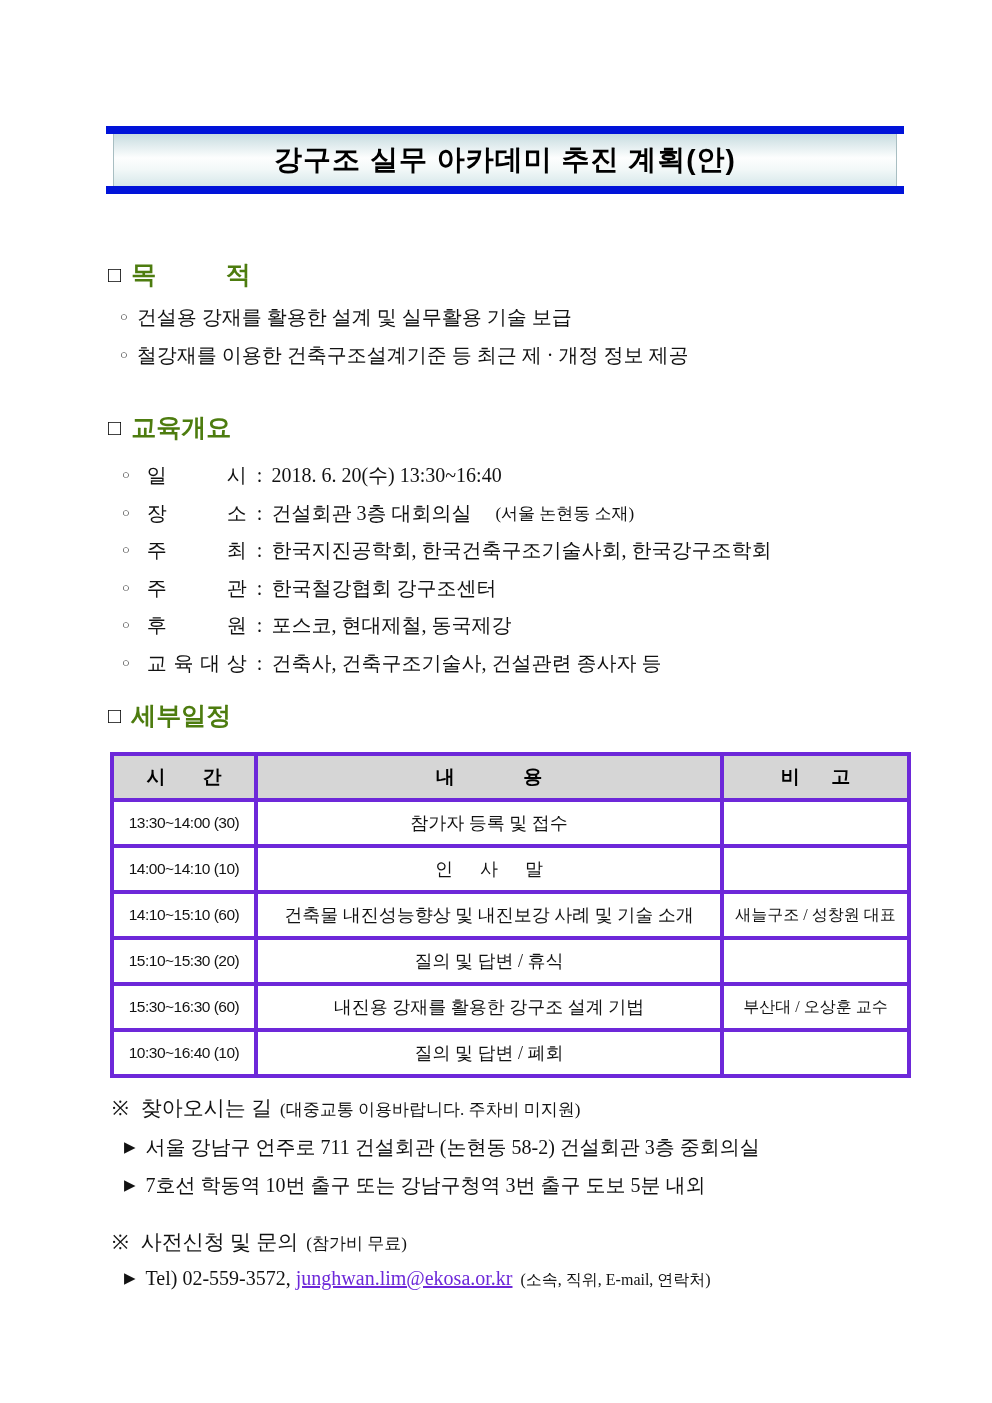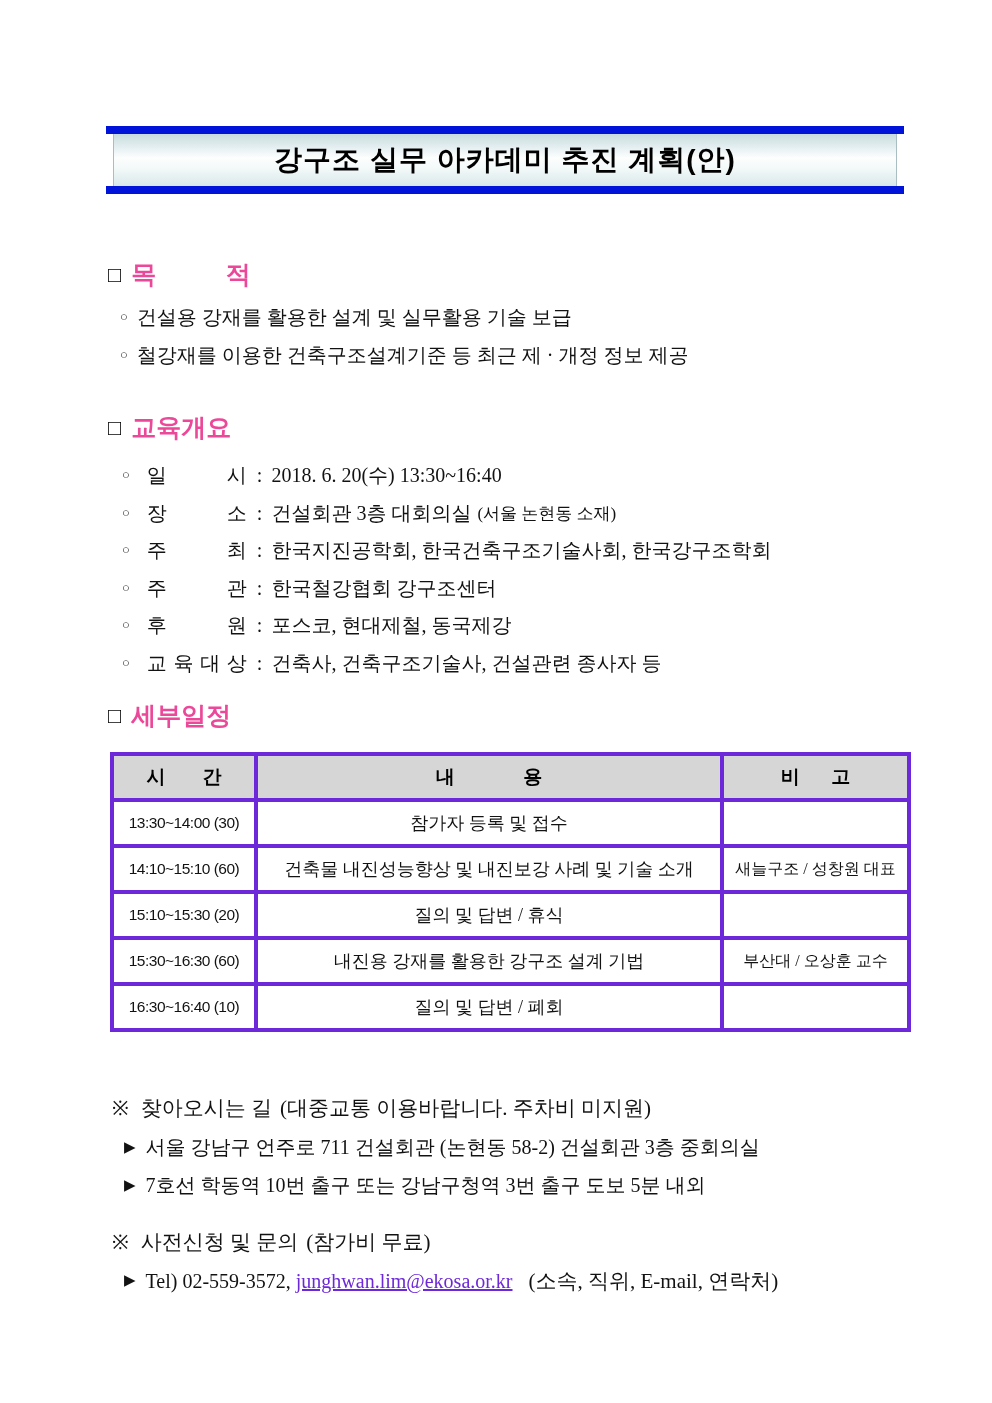--- a/index.html
+++ b/index.html
@@ -28,58 +28,58 @@
   }
 
   
   .sect{position:absolute;left:108px;display:flex;align-items:center;}
   .sect .marker{
     font-family:"Liberation Sans","DejaVu Sans",sans-serif;
     font-size:22px;line-height:1;margin-right:10px;color:#000;
   }
   .sect .sect-title{
     font-family:"Liberation Sans","DejaVu Sans",sans-serif;
-    font-weight:bold;font-size:25px;line-height:1.1;color:#ec4899;
+    font-weight:bold;font-size:25px;line-height:1.1;color:#4d7c0f;
   }
 
   
   .bullet-line{position:absolute;left:120px;display:flex;align-items:center;font-size:20px;}
   .bullet-line .dot{font-size:13px;margin-right:9px;transform:translateY(-1px);}
 
   
   .ov-row{position:absolute;left:122px;display:flex;align-items:center;font-size:20px;}
   .ov-row .dot{font-size:13px;margin-right:17px;transform:translateY(-1px);}
   .jlabel{display:inline-flex;justify-content:space-between;width:100px;}
   .ov-colon{margin:0 9px 0 10px;}
-  .ov-note{font-size:17px;margin-left:6px;}
+  .ov-note{font-size:17px;margin-left:24px;}
 
   
   .sched{
     position:absolute;left:110px;top:752px;
     border-collapse:collapse;table-layout:fixed;width:797px;
   }
   .sched,.sched th,.sched td{border:4px solid #6d28d9;}
   .sched th{
     height:40px;background:#d6d6d6;
     font-family:"Liberation Sans","DejaVu Sans",sans-serif;
     font-weight:bold;font-size:19px;text-align:center;color:#000;
   }
   .sched td{height:42px;text-align:center;vertical-align:middle;padding:0 4px;}
   .td-time{font-family:"Liberation Sans","DejaVu Sans",sans-serif;font-size:15.5px;letter-spacing:-0.5px;}
   .td-content{font-size:18px;}
   .td-note{font-size:16px;border-radius:15px;}
 
   
   .ref-line{position:absolute;left:112px;display:flex;align-items:baseline;font-size:21px;}
   .ref-line .ref-mark{font-size:20px;margin-right:12px;}
-  .ref-line .ref-note{font-size:21px;margin-left:8px;}
+  .ref-line .ref-note{font-size:17px;margin-left:8px;}
   .arrow-line{position:absolute;left:124px;display:flex;align-items:baseline;font-size:20px;}
   .arrow-line .arrow{font-size:15px;margin-right:10px;align-self:center;transform:translateY(-1px);}
   .email-link{color:#6d28d9;text-decoration:underline;}
-  .tel-note{font-size:21px;margin-left:16px;}
+  .tel-note{font-size:16px;margin-left:8px;}
 </style>
 </head>
 <body>
 
 <div class="page">
 
   <div class="banner">
     <div class="banner-bar"></div>
     <div class="banner-box">
       <span class="banner-title">강구조 실무 아카데미 추진 계획(안)</span>
@@ -186,36 +186,41 @@
         <th class="pre">비      고</th>
       </tr>
     </thead>
     <tbody>
       <tr>
         <td class="td-time">13:30~14:00 (30)</td>
         <td class="td-content pre">참가자 등록 및 접수</td>
         <td class="td-note"></td>
       </tr>
       <tr>
+        <td class="td-time">14:00~14:10 (10)</td>
+        <td class="td-content pre">인      사      말</td>
+        <td class="td-note"></td>
+      </tr>
+      <tr>
         <td class="td-time">14:10~15:10 (60)</td>
         <td class="td-content pre">건축물 내진성능향상 및 내진보강 사례 및 기술 소개</td>
         <td class="td-note">새늘구조 / 성창원 대표</td>
       </tr>
       <tr>
         <td class="td-time">15:10~15:30 (20)</td>
         <td class="td-content pre">질의 및 답변 / 휴식</td>
         <td class="td-note"></td>
       </tr>
       <tr>
         <td class="td-time">15:30~16:30 (60)</td>
         <td class="td-content pre">내진용 강재를 활용한 강구조 설계 기법</td>
         <td class="td-note">부산대 / 오상훈 교수</td>
       </tr>
       <tr>
-        <td class="td-time">16:30~16:40 (10)</td>
+        <td class="td-time">10:30~16:40 (10)</td>
         <td class="td-content pre">질의 및 답변 / 폐회</td>
         <td class="td-note"></td>
       </tr>
     </tbody>
   </table>
 
   <div class="ref-line" style="top:1094px;">
     <span class="ref-mark">※</span>
     <span>찾아오시는 길</span>
     <span class="ref-note">(대중교통 이용바랍니다. 주차비 미지원)</span>

